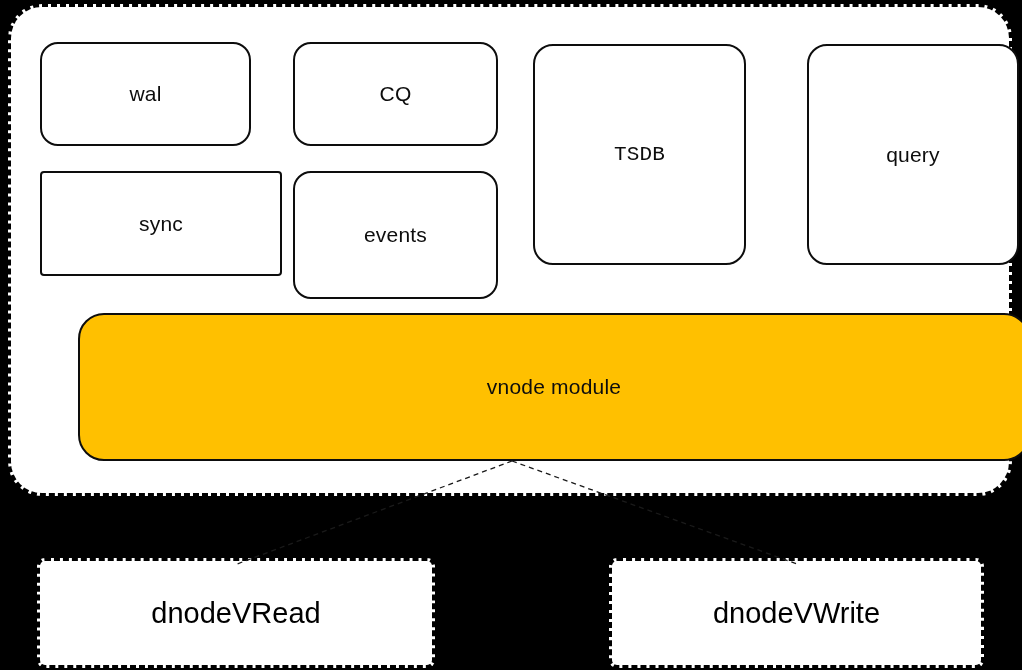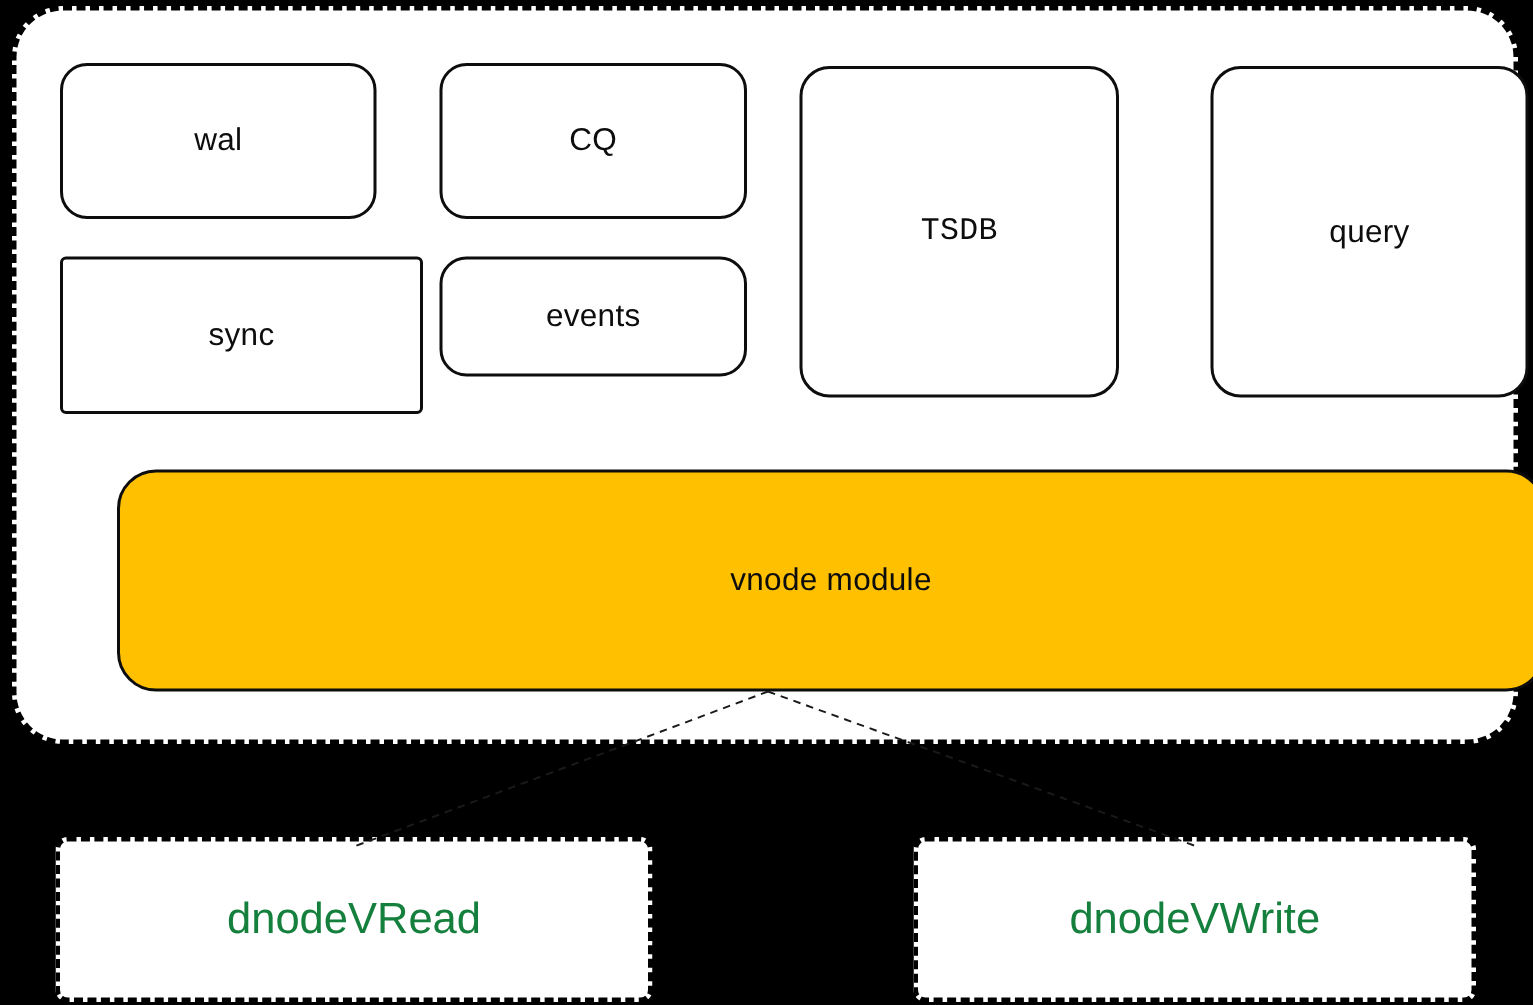--- a/index.html
+++ b/index.html
@@ -38,42 +38,42 @@
     border: 2.5px solid #0d0d0d;
     box-sizing: border-box;
     color: #0d0d0d;
     font-size: 21px;
     letter-spacing: 0.2px;
   }
   .node span { white-space: nowrap; }
   .box-wal    { left: 40px;  top: 42px;  width: 211px; height: 104px; border-radius: 18px; }
   .box-cq     { left: 293px; top: 42px;  width: 205px; height: 104px; border-radius: 18px; text-align: right; }
   .box-sync   { left: 40px;  top: 171px; width: 242px; height: 105px; border-radius: 4px; }
-  .box-events { left: 293px; top: 171px; width: 205px; height: 80px; border-radius: 18px; }
+  .box-events { left: 293px; top: 171px; width: 205px; height: 128px; border-radius: 18px; }
   .box-tsdb   { left: 533px; top: 44px;  width: 213px; height: 221px; border-radius: 20px; font-family: Liberation Mono, monospace; }
   .box-query  { left: 776px; top: 44px;  width: 212px; height: 221px; border-radius: 20px; margin-left: 31px; }
   .box-vnode {
     left: 38px;
     top: 313px;
     width: 952px;
     height: 148px;
     border-radius: 26px;
     background: #FFC000;
     border: 2.5px solid #0d0d0d;
   }
   .dnode {
     position: absolute;
     display: flex;
     align-items: center;
     justify-content: center;
     background: #ffffff;
     border: 3px dashed #000000;
     border-radius: 8px;
     box-sizing: border-box;
-    color: #15803d;
+    color: #000000;
     font-size: 29px;
   }
   .box-dnode-read  { left: 37px;  top: 558px; width: 398px; height: 110px; }
   .box-dnode-write { left: 609px; top: 558px; width: 375px; height: 110px; }
   .connector-layer {
     position: absolute;
     left: 0;
     top: 0;
     width: 1022px;
     height: 670px;

